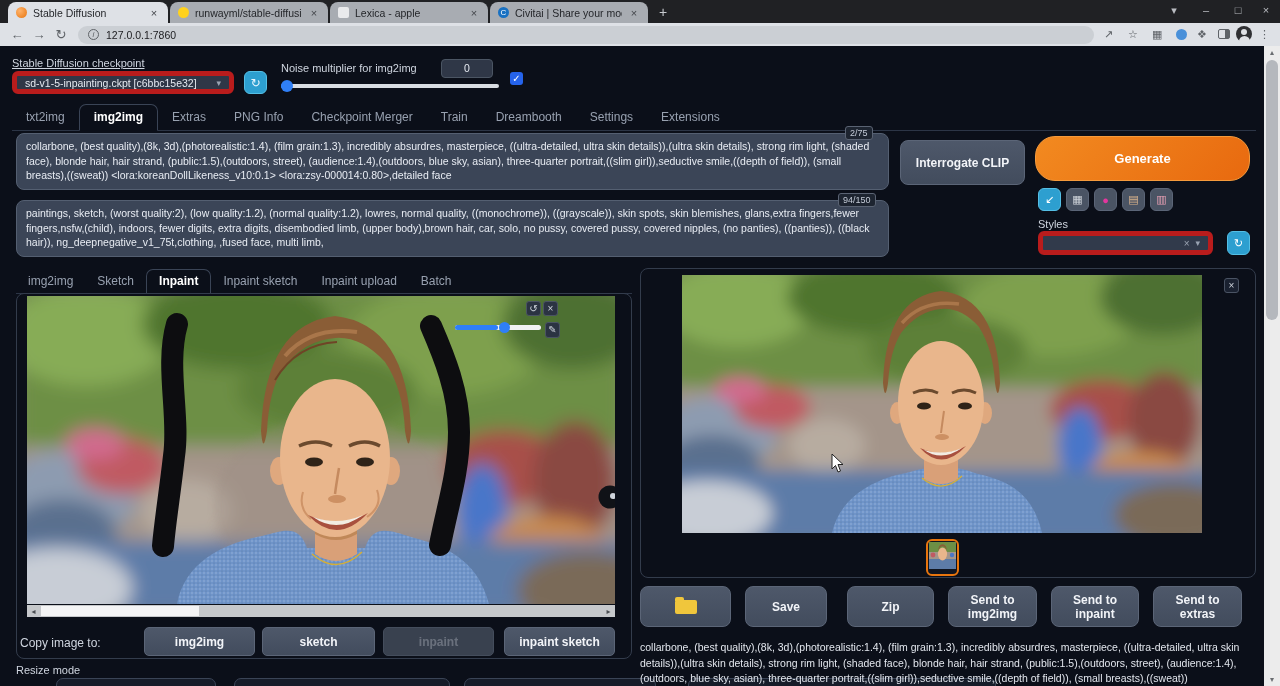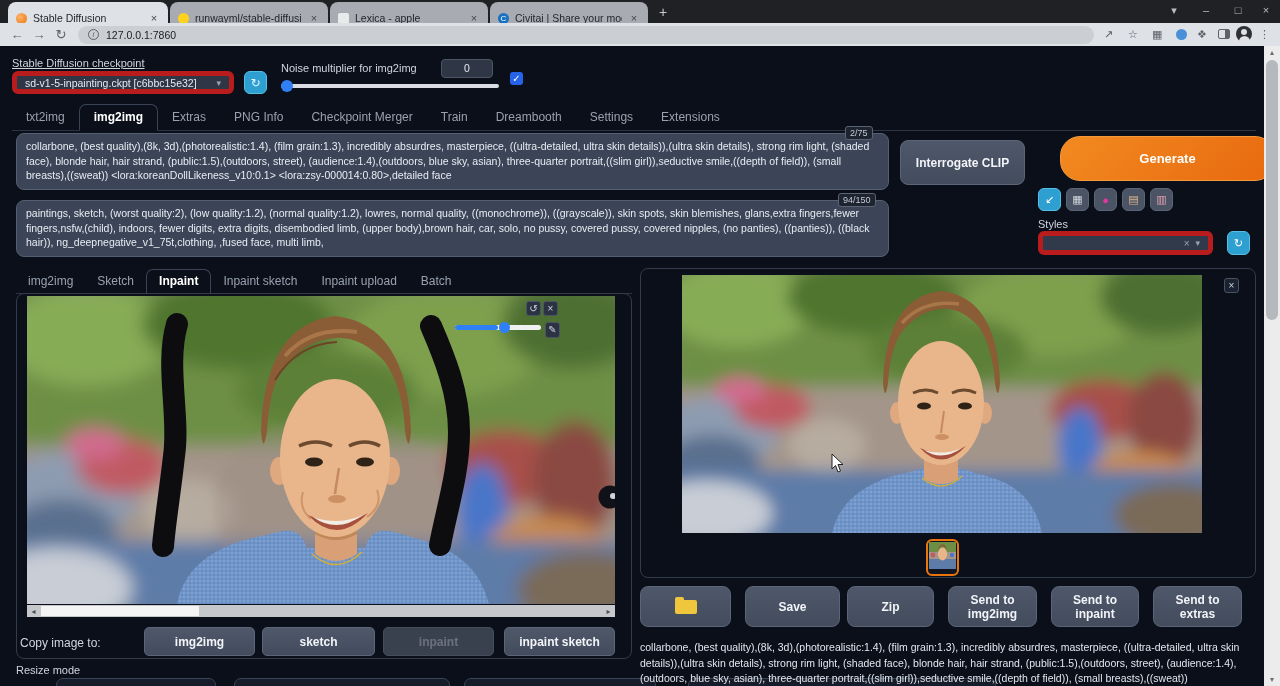--- a/index.html
+++ b/index.html
@@ -3,21 +3,21 @@
 <meta charset="utf-8">
 <style>
   * { margin:0; padding:0; box-sizing:border-box; }
   html,body { width:1280px; height:686px; overflow:hidden; background:#0b0f19;
     font-family:"Liberation Sans","DejaVu Sans",sans-serif; }
 
   
   .chrome { position:absolute; top:0; left:0; width:1280px; height:46px; }
   .tabbar { position:absolute; top:0; left:0; width:1280px; height:23px; background:#202124; }
   .btab { position:absolute; top:2px; height:21px; border-radius:8px 8px 0 0; display:flex; align-items:center;
-    padding:16px 8px; font-size:10.5px; color:#24262a; background:#a8acb2; }
+    padding:5px 8px; font-size:10.5px; color:#24262a; background:#a8acb2; }
   .btab.active { background:#dee1e6; }
   .btab .title { flex:1; white-space:nowrap; overflow:hidden; max-width:118px; }
   .btab .x { margin-left:6px; font-size:11px; color:#44474c; width:12px; text-align:center; }
   .fav { width:11px; height:11px; border-radius:50%; margin-right:6px; flex:none; }
   .newtab { position:absolute; top:4px; left:654px; width:18px; height:18px; color:#c7cacf; font-size:14px;
     text-align:center; line-height:17px; border-radius:50%; }
   .wctl { position:absolute; top:0; height:22px; width:28px; color:#b9bcc1; font-size:11px; text-align:center; line-height:20px; }
   .toolbar { position:absolute; top:23px; left:0; width:1280px; height:23px; background:#dee1e6; display:flex; align-items:center; }
   .navic { color:#5f6368; font-size:13px; width:22px; text-align:center; }
   .omnibox { position:absolute; left:78px; top:2.5px; width:1016px; height:18px; border-radius:9px; background:#cbcfd4;
@@ -51,21 +51,21 @@
     color:#e8ecf3; font-size:10.5px; line-height:14.5px; padding:5px 9px; resize:none; outline:none;
     font-family:"Liberation Sans","DejaVu Sans",sans-serif; }
   .counter { position:absolute; background:#1d2430; border:1px solid #5a6373; border-radius:3px;
     font-size:9px; color:#c3cad6; padding:1px 4px; z-index:3; }
 
   .gbtn { position:absolute; background:linear-gradient(180deg,#4e586a,#424c5d); border:1px solid #5b6577;
     border-radius:8px; color:#f2f4f8; font-size:12px; font-weight:700; display:flex; align-items:center;
     justify-content:center; text-align:center; line-height:14px; }
   .gbtn.disabled { background:#39414f; border-color:#444d5c; color:rgba(235,238,245,.28); }
   .generate { position:absolute; background:linear-gradient(135deg,#f28a20,#e8690f); border:1px solid #f59a3c;
-    border-radius:20px; color:#fff; font-size:13px; font-weight:700; display:flex; align-items:center; justify-content:center;margin-left:25px; }
+    border-radius:20px; color:#fff; font-size:13px; font-weight:700; display:flex; align-items:center; justify-content:center; }
   .minibtn { position:absolute; width:23px; height:23px; border-radius:6px; background:#4a5464; border:1px solid #5b6577;
     display:flex; align-items:center; justify-content:center; font-size:11px; color:#d7dce4; }
   .minibtn.blue { background:#2d9fd0; border-color:#55bfe5; color:#fff; }
 
   .panel { position:absolute; border:1px solid #333c4c; border-radius:8px; }
 
   .cv-toolbtn { position:absolute; width:15px; height:15px; background:#2b3342; border:1px solid #4a5363;
     border-radius:3px; color:#cfd4dc; font-size:10px; line-height:13px; text-align:center; z-index:5; }
   .brush-slider { position:absolute; width:86px; height:5px; background:#f0f1f3; border-radius:3px; z-index:5; }
   .brush-slider .fill { position:absolute; left:0; top:0; height:5px; width:50%; background:#2f7ff7; border-radius:3px; }
@@ -374,21 +374,21 @@
       <circle cx="23" cy="13" r="2.2" fill="#4a76c9"></circle>
       <rect y="17" width="27" height="10" fill="#5d7ca8"></rect>
       <ellipse cx="13.5" cy="12" rx="4.6" ry="6.5" fill="#e9b68c"></ellipse>
       <path d="M9,9 Q9.5,2.5 13.5,2.2 Q17.5,2.5 18,9 Q16.5,4.5 13.5,4.3 Q10.5,4.5 9,9 Z" fill="#8a5d36"></path>
     </svg>
   </div>
 
   <div class="gbtn" style="left:640px;top:540px;width:91px;height:41px;">
     <span class="folder-shape"></span>
   </div>
-  <div class="gbtn" style="left:745px;top:540px;width:95px;height:41px;">Save</div>
+  <div class="gbtn" style="left:745px;top:540px;width:82px;height:41px;">Save</div>
   <div class="gbtn" style="left:847px;top:540px;width:87px;height:41px;">Zip</div>
   <div class="gbtn" style="left:948px;top:540px;width:89px;height:41px;padding:0 17px;">Send to img2img</div>
   <div class="gbtn" style="left:1051px;top:540px;width:88px;height:41px;padding:0 14px;">Send to inpaint</div>
   <div class="gbtn" style="left:1153px;top:540px;width:89px;height:41px;padding:0 12px;">Send to extras</div>
 
   <div class="infotext" style="left:640px;top:594px;width:614px;height:46px;overflow:hidden;">collarbone, (best quality),(8k, 3d),(photorealistic:1.4), (film grain:1.3), incredibly absurdres, masterpiece, ((ultra-detailed, ultra skin details)),(ultra skin details), strong rim light, (shaded face), blonde hair, hair strand, (public:1.5),(outdoors, street), (audience:1.4),(outdoors, blue sky, asian), three-quarter portrait,((slim girl)),seductive smile,((depth of field)), (small breasts),((sweat)) &lt;lora:koreanDollLikeness_v10:0.1&gt; &lt;lora:zsy-000014:0.80&gt;,detailed face</div>
 </div>
 
 <div class="vscroll">
   <div class="arr" style="top:2px;">▴</div>

